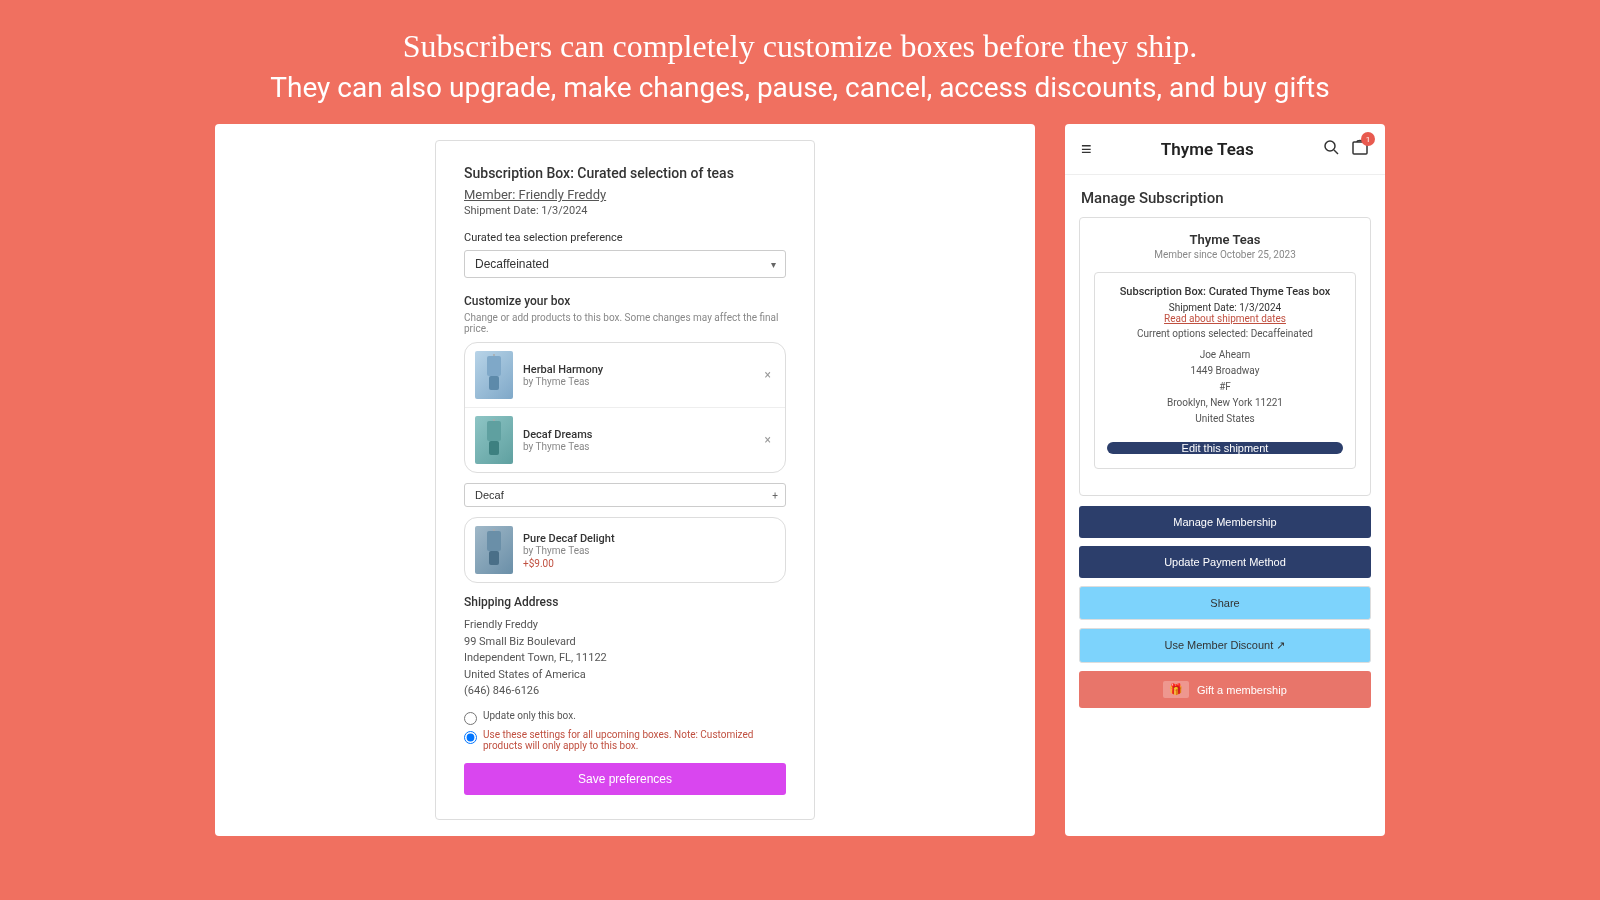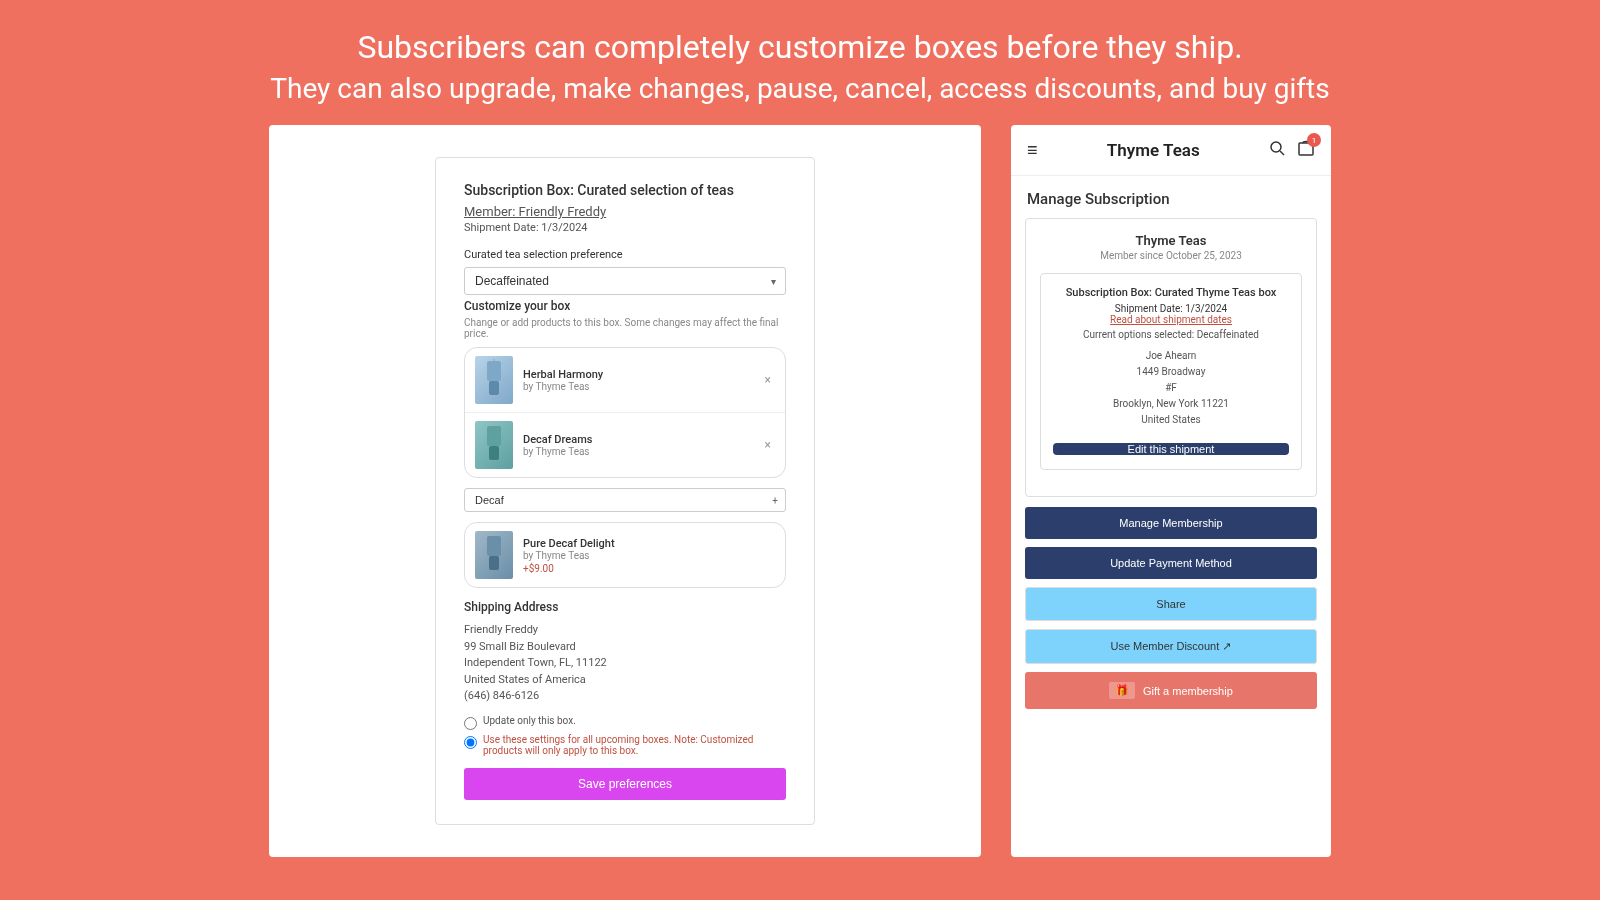--- a/index.html
+++ b/index.html
@@ -14,39 +14,40 @@
 
     .header-text {
       text-align: center;
       padding: 28px 80px 20px;
       color: white;
     }
     .header-text .line1 {
       font-size: 32px;
       font-weight: 400;
       margin-bottom: 6px;
+      font-family: Liberation Serif, serif;
     }
     .header-text .line2 {
       font-size: 28px;
       font-weight: 400;
     }
 
     .panels-container {
       display: flex;
       justify-content: center;
       gap: 30px;
       padding: 0 60px;
     }
 
     
     .left-panel {
       background: white;
       border-radius: 4px;
-      padding: 32px;
-      width: 712px;
+      padding: 16px;
+      width: 820px;
       min-height: 620px;
     }
 
     .inner-panel {
       border: 1px solid #ddd;
       border-radius: 4px;
       padding: 24px 28px;
       width: 380px;
       margin: 0 auto;
     }
@@ -72,21 +73,21 @@
 
     .section-label {
       font-size: 11px;
       color: #333;
       margin-bottom: 6px;
       font-weight: 400;
     }
 
     .select-wrapper {
       position: relative;
-      margin-bottom: 4px;
+      margin-bottom: 16px;
     }
     .select-wrapper select {
       width: 100%;
       padding: 6px 10px;
       font-size: 12px;
       border: 1px solid #ccc;
       border-radius: 3px;
       appearance: none;
       background: white;
       color: #333;
@@ -363,21 +364,21 @@
       text-align: center;
       line-height: 1.6;
       margin-bottom: 10px;
     }
     .edit-shipment-btn {
       width: 100%;
       padding: 0;
       background-color: #2c3e6b;
       color: white;
       border: none;
-      border-radius: 4px;
+      border-radius: 12px;
       font-size: 11px;
       cursor: pointer;
       text-align: center;
     }
 
     .billing-card {
       border: 1px solid #ddd;
       border-radius: 4px;
       margin: 0 14px 12px;
       padding: 14px;

